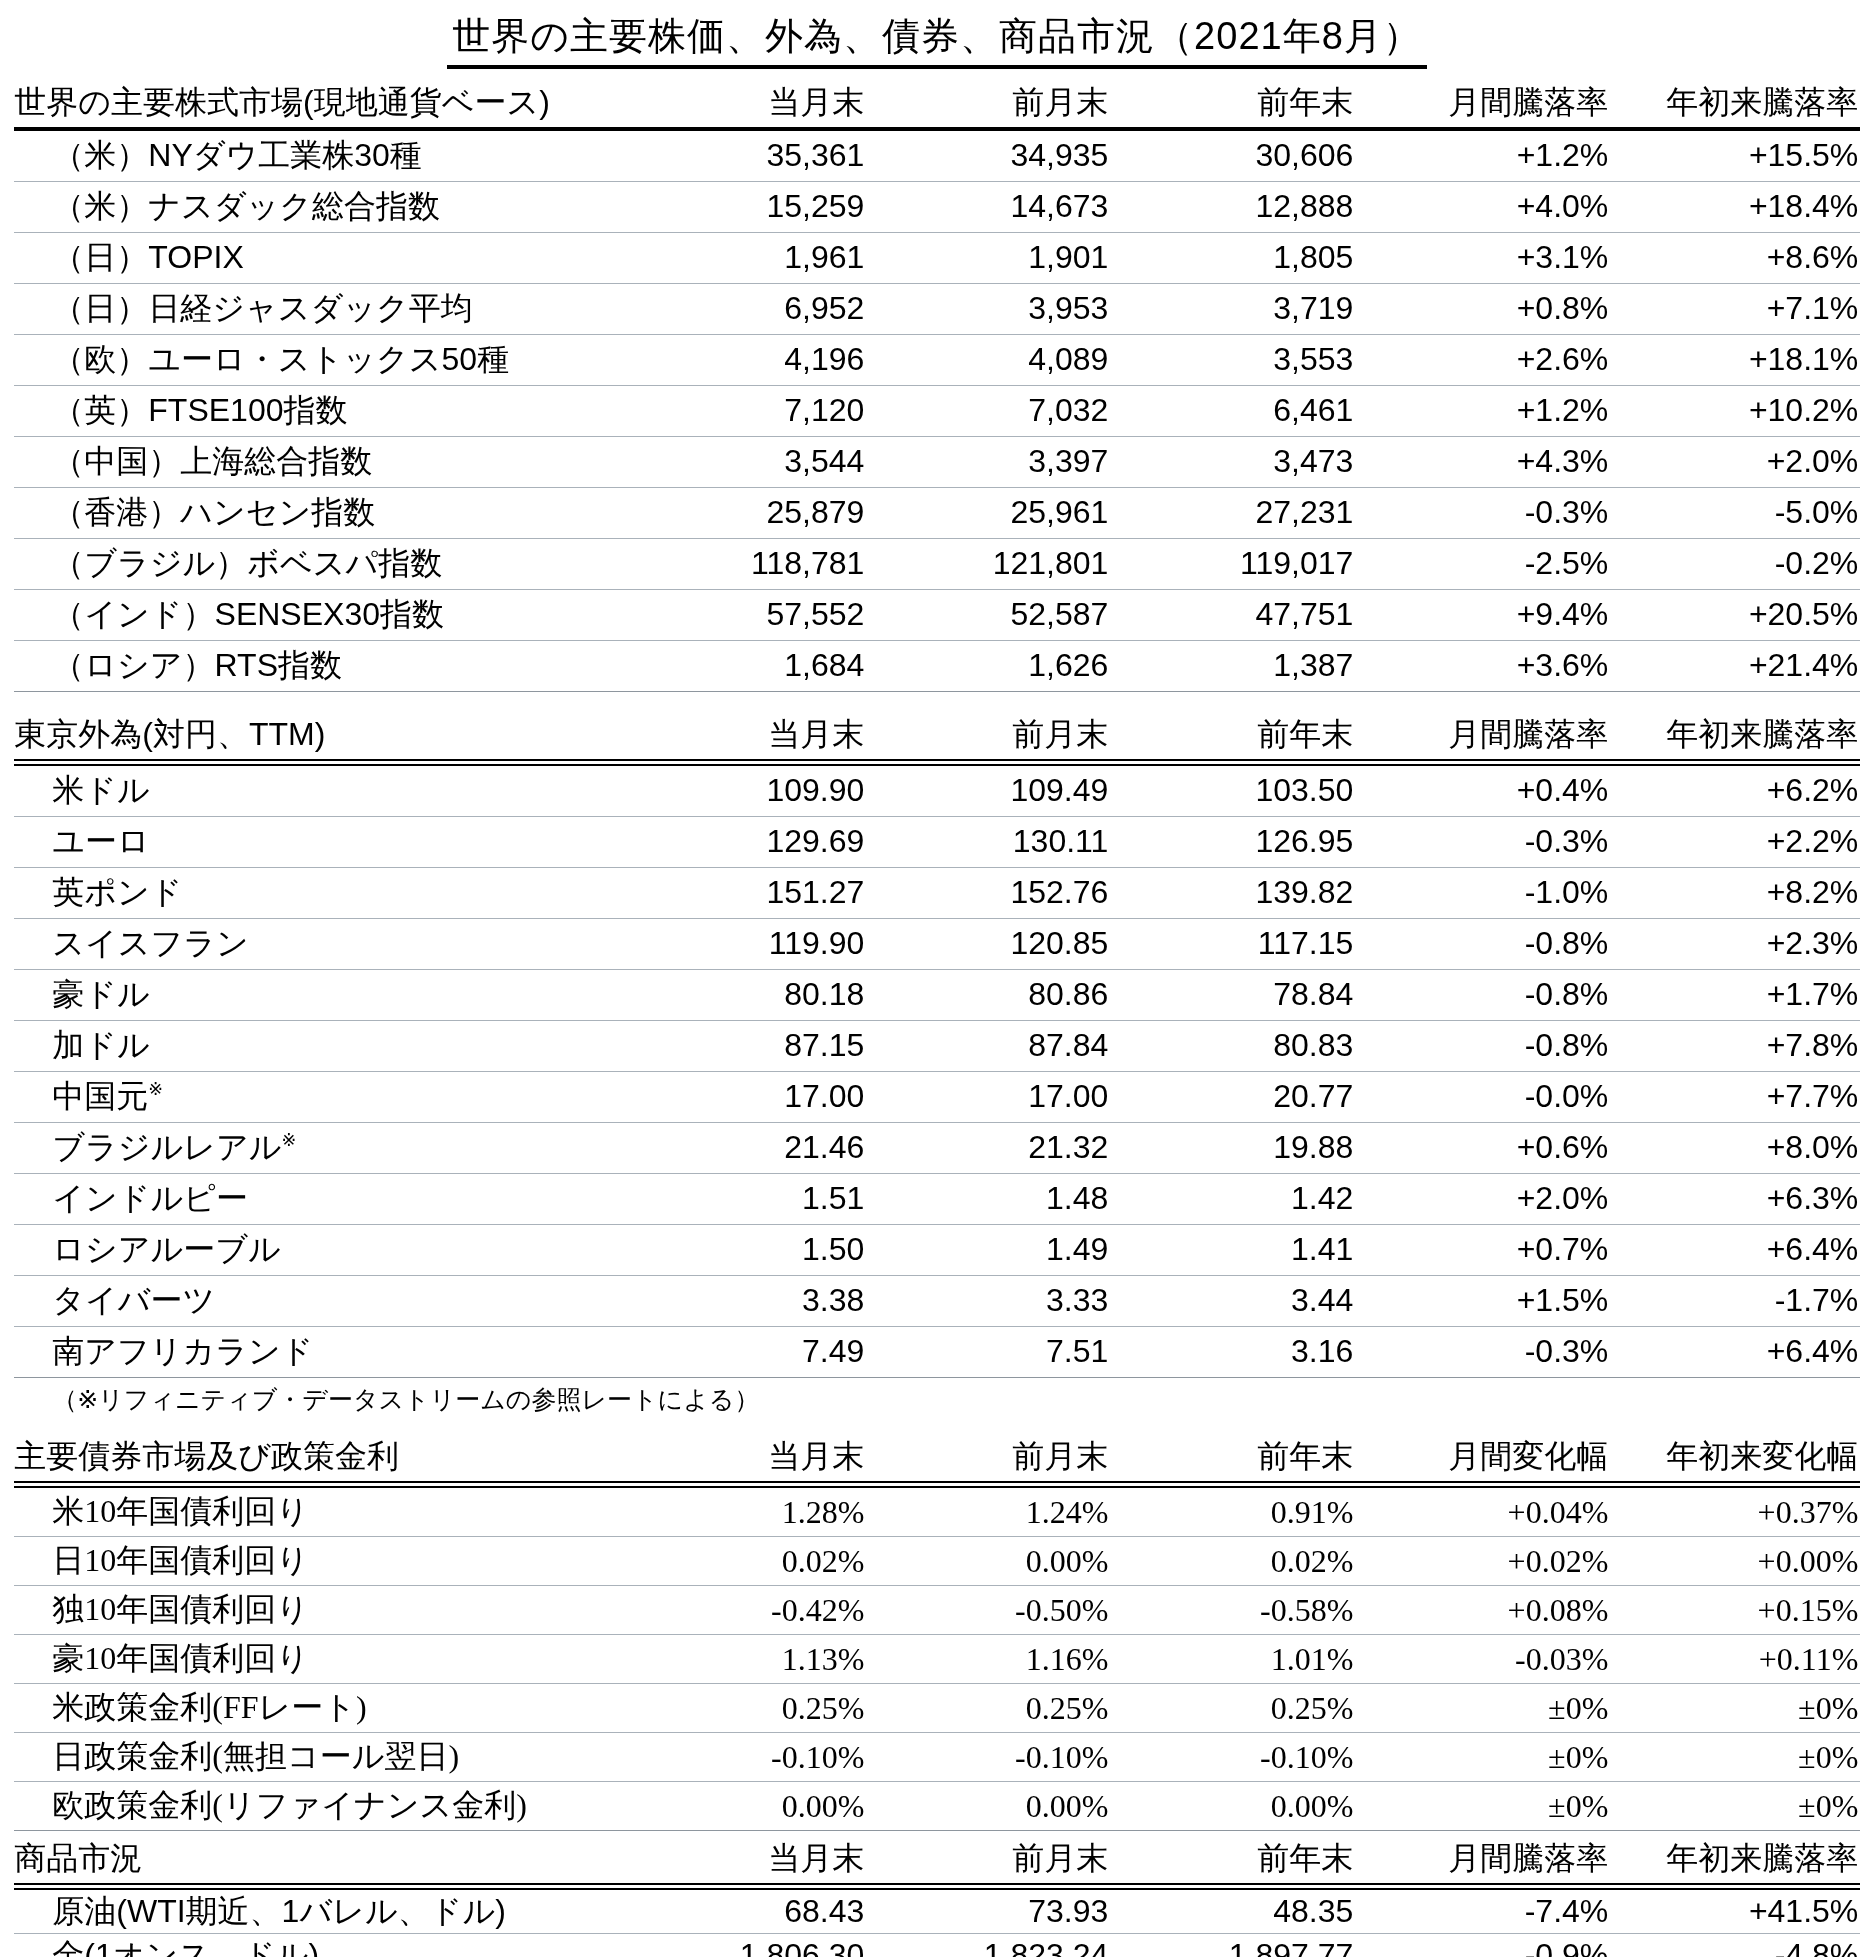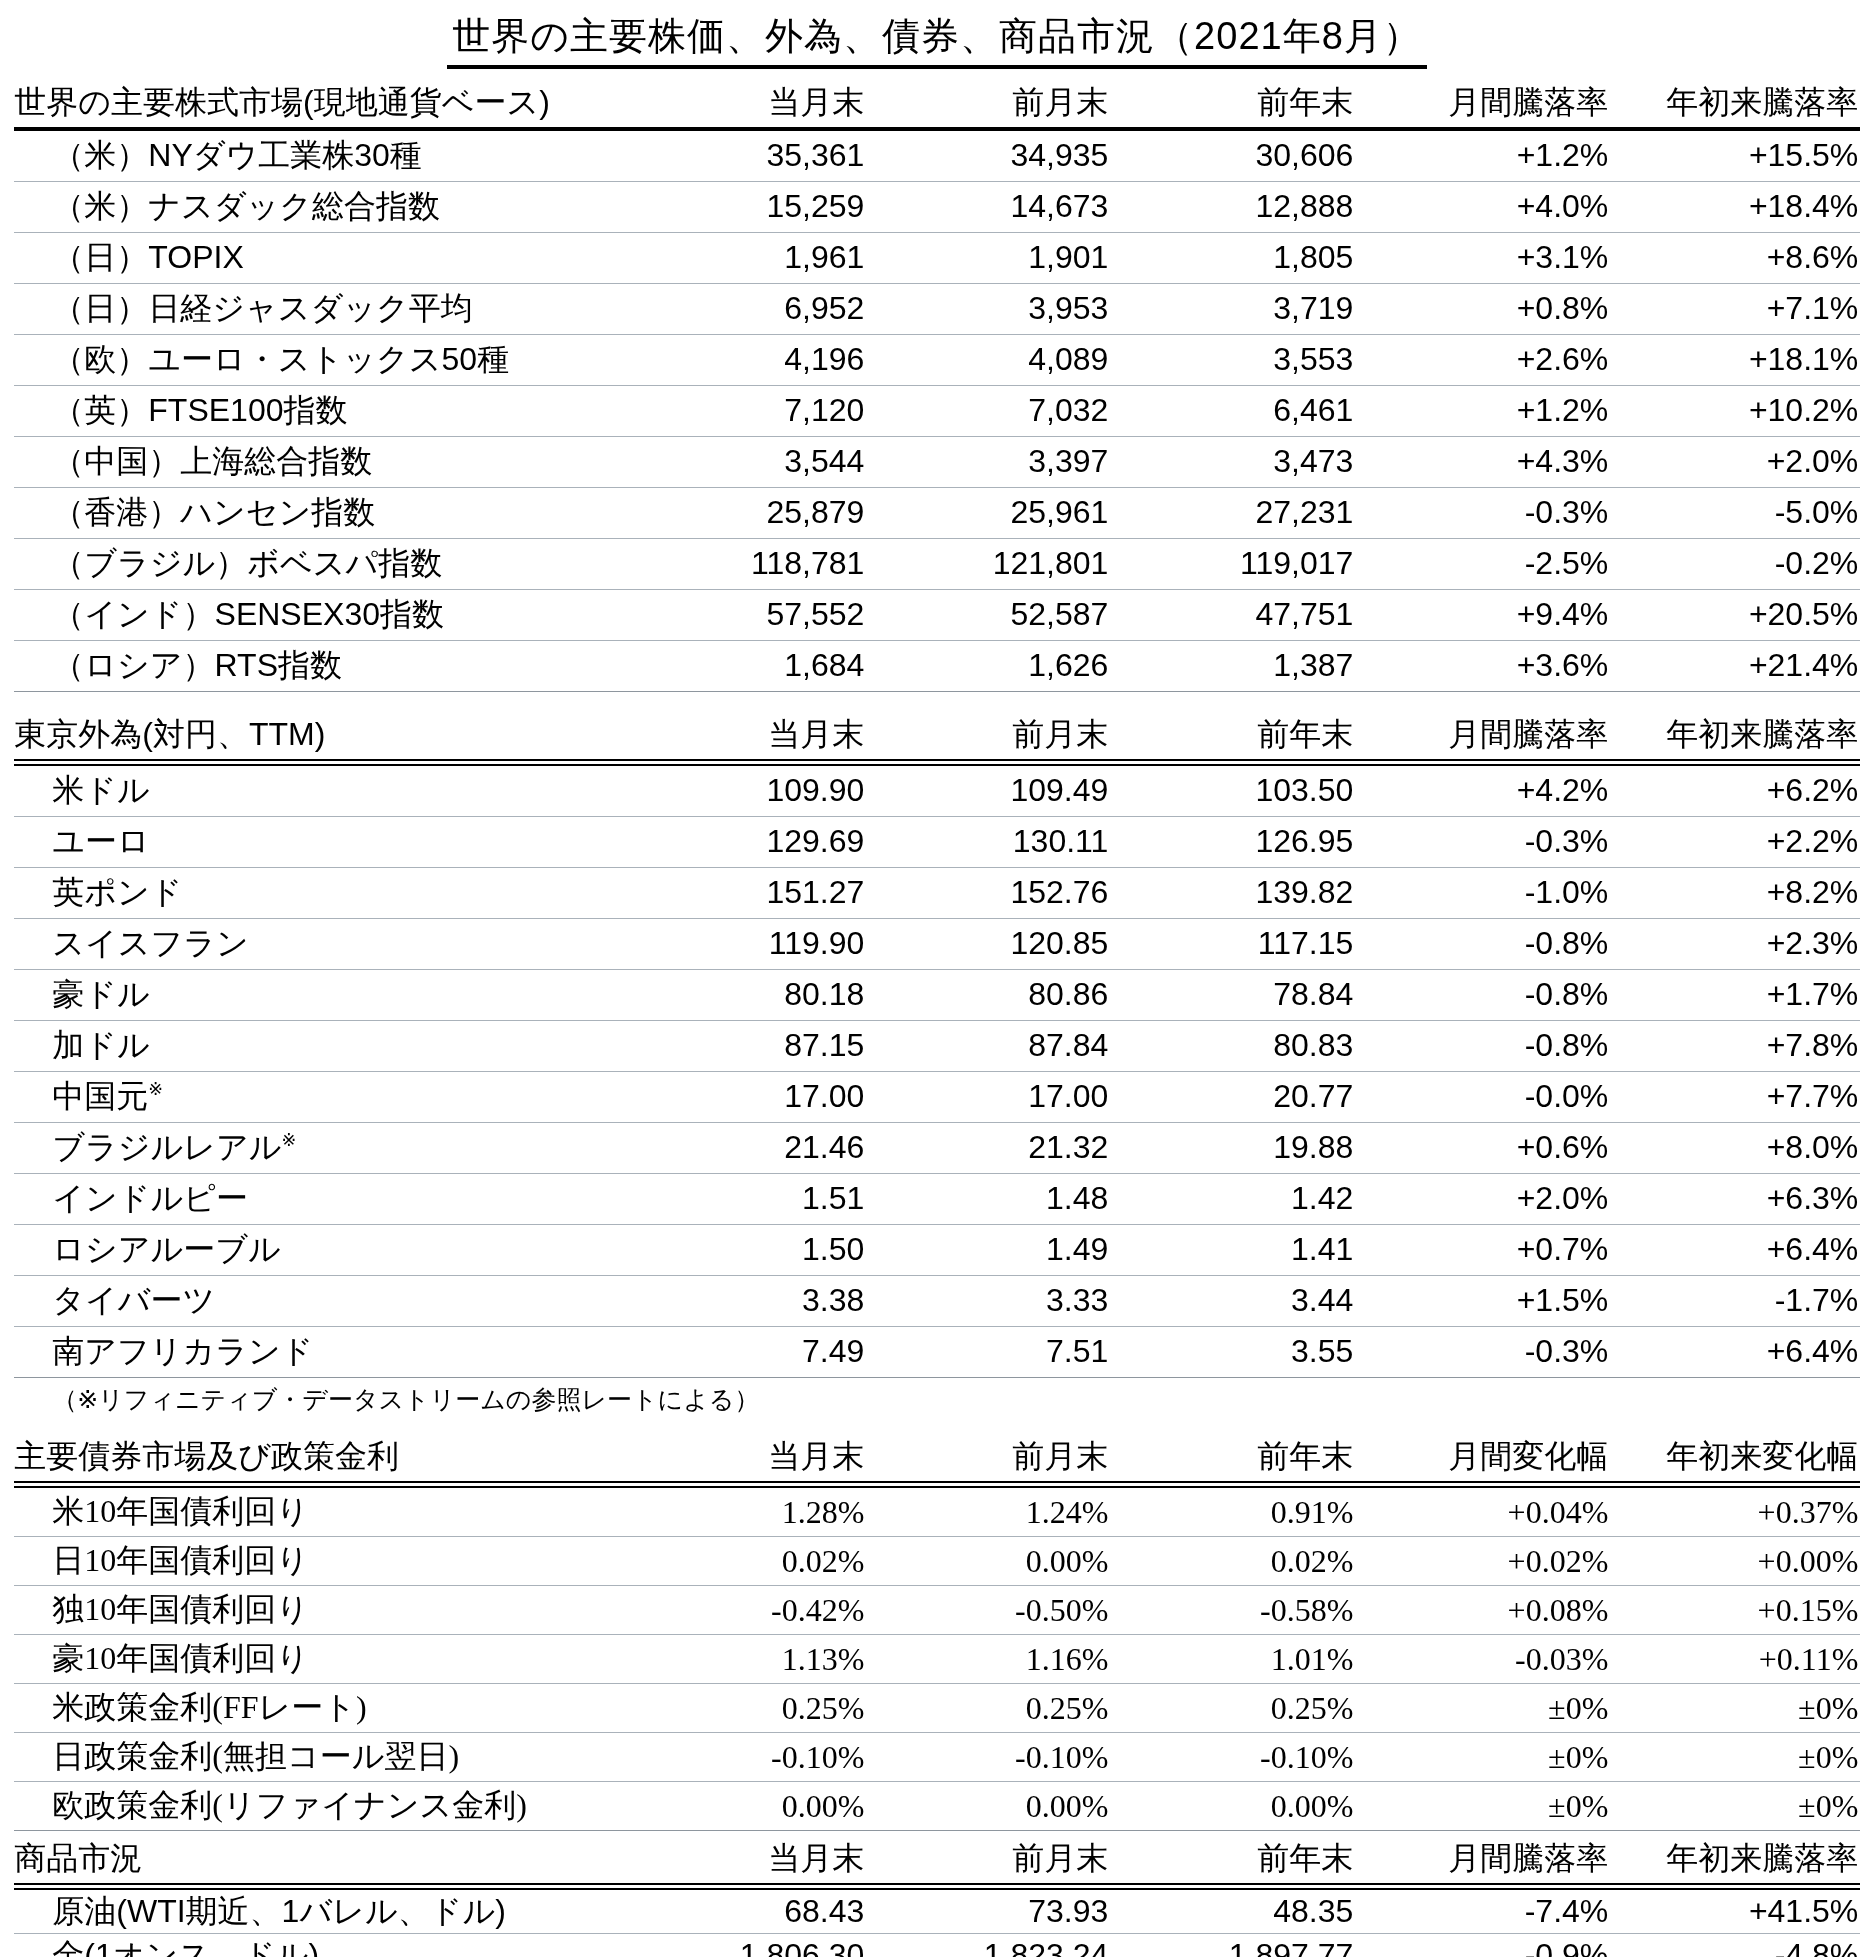--- a/index.html
+++ b/index.html
@@ -155,21 +155,21 @@
     <div class="col">月間騰落率</div>
     <div class="col">年初来騰落率</div>
   </div>
   <div class="rule-double"></div>
   <div class="rows">
       <div class="row grid">
     <div class="label"><span>米ドル</span><sup></sup></div>
     <div class="num">109.90</div>
     <div class="num">109.49</div>
     <div class="num">103.50</div>
-    <div class="num">+4.2%</div>
+    <div class="num">+0.4%</div>
     <div class="num">+6.2%</div>
   </div>
       <div class="row grid">
     <div class="label"><span>ユーロ</span><sup></sup></div>
     <div class="num">129.69</div>
     <div class="num">130.11</div>
     <div class="num">126.95</div>
     <div class="num">-0.3%</div>
     <div class="num">+2.2%</div>
   </div>
@@ -242,21 +242,21 @@
     <div class="num">3.38</div>
     <div class="num">3.33</div>
     <div class="num">3.44</div>
     <div class="num">+1.5%</div>
     <div class="num">-1.7%</div>
   </div>
       <div class="row grid">
     <div class="label"><span>南アフリカランド</span><sup></sup></div>
     <div class="num">7.49</div>
     <div class="num">7.51</div>
-    <div class="num">3.55</div>
+    <div class="num">3.16</div>
     <div class="num">-0.3%</div>
     <div class="num">+6.4%</div>
   </div>
     </div>
   <div class="footnote">（※リフィニティブ・データストリームの参照レートによる）</div>
 </section>
 
 <section id="sec-bonds">
   <div class="sec-head grid">
     <div class="sec-title">主要債券市場及び政策金利</div>

